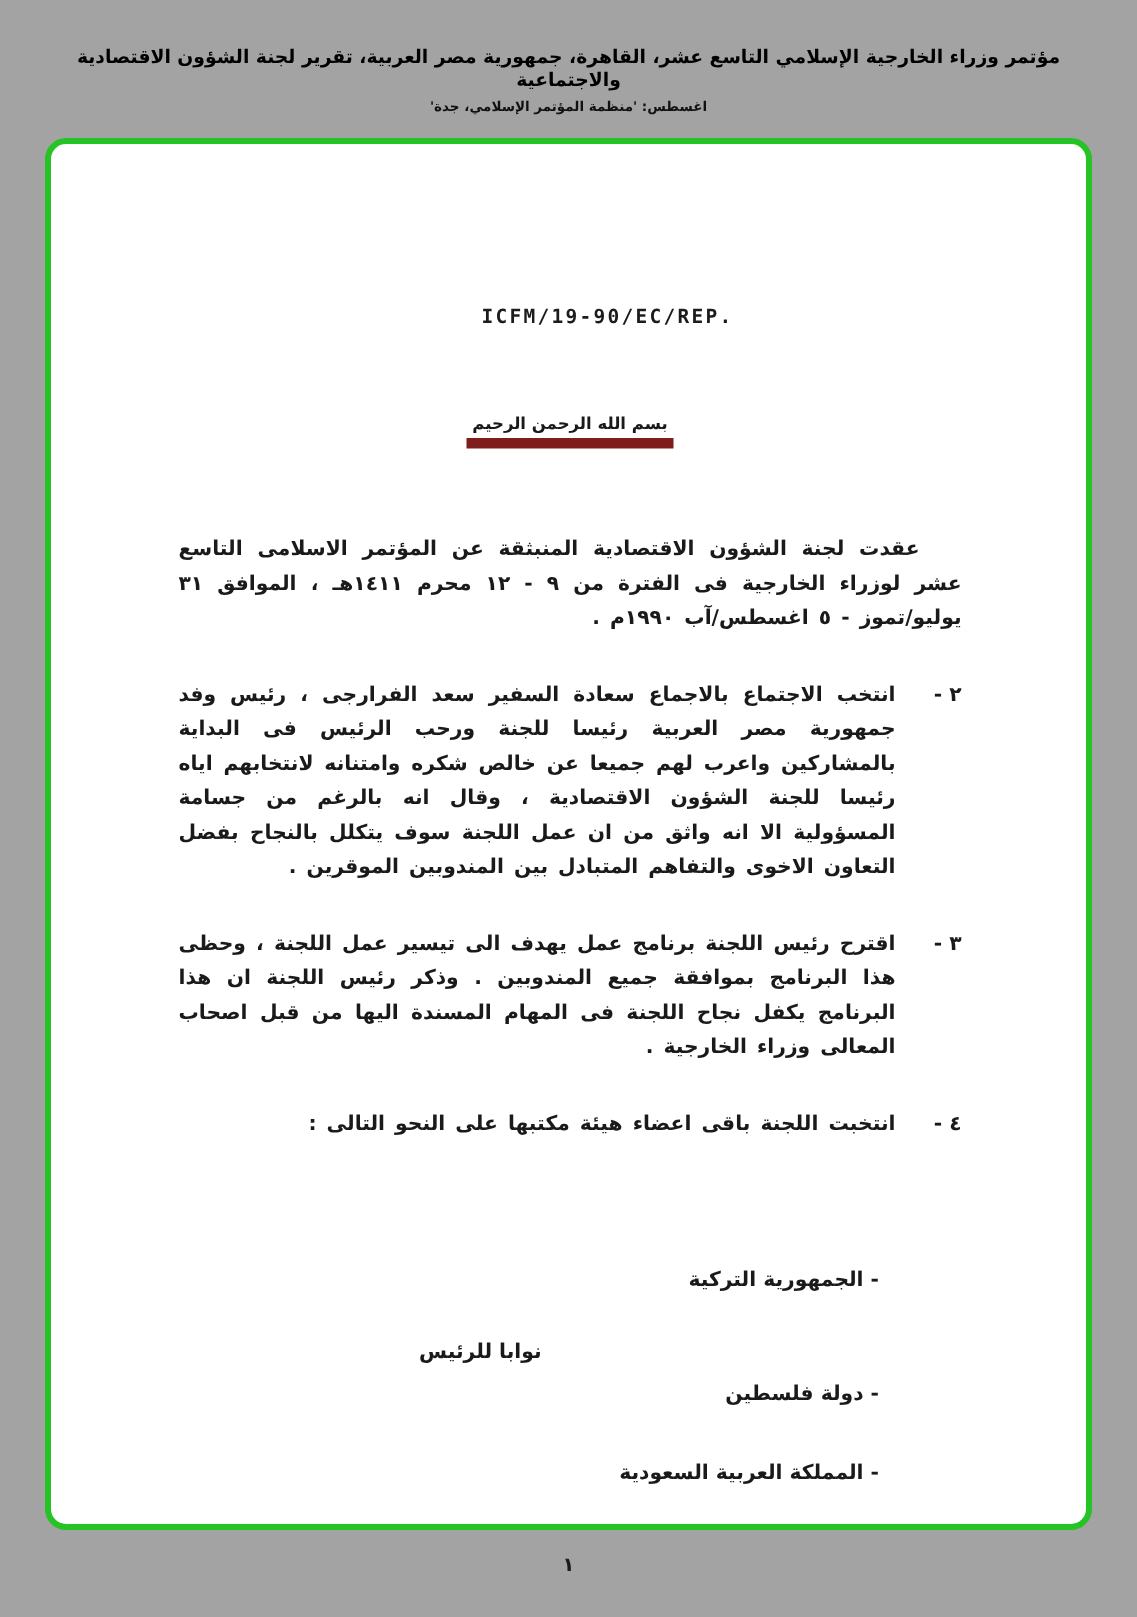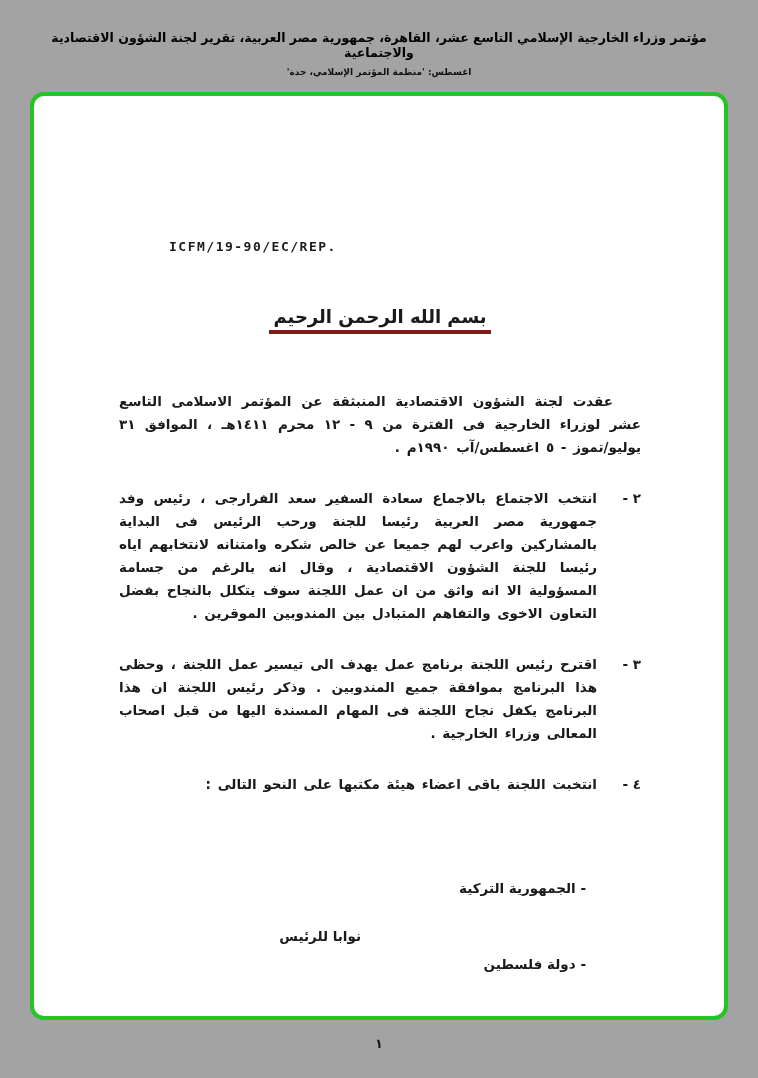--- a/index.html
+++ b/index.html
@@ -29,34 +29,33 @@
     position: absolute; left: 30px; top: 92px;
     width: 698px; height: 928px;
     border: 4px solid #25c325;
     border-radius: 14px;
     background: #ffffff;
     padding: 108px 83px 0 85px;
     overflow: hidden;
   }
 
   .ref {
-    direction: ltr; text-align: left;
+    direction: ltr; text-align: center;
     margin-left: 50px;
     font-family: "DejaVu Sans Mono", monospace;
     font-size: 13px; font-weight: bold;
     letter-spacing: 1.5px;
     color: #1c1c1c;
-    margin-top: 35px;
   }
 
   .bismillah-wrap { text-align: center; margin-top: 52px; direction: rtl; }
   .bismillah {
     display: inline-block;
-    font-size: 18px; font-weight: bold;
-    border-bottom: 4px solid #7f1d1d;
+    font-size: 11px; font-weight: bold;
+    border-bottom: 7px solid #7f1d1d;
     padding: 0 4px 3px 4px;
     letter-spacing: 1px;
   }
 
   .content { direction: rtl; margin-top: 56px; }
 
   .para {
     font-size: 13.5px; font-weight: bold;
     line-height: 23px;
     text-align: justify;
@@ -134,20 +133,21 @@
           <span class="member-name">- الجمهورية التركية</span>
           <span class="member-role">نوابا للرئيس</span>
         </div>
 
         <div class="member-row">
           <span class="member-name">- دولة فلسطين</span>
           <span class="member-role"></span>
         </div>
 
         <div class="member-row">
+          <span class="member-name">- المملكة العربية السعودية</span>
           <span class="member-role">مقررا</span>
         </div>
 
       </div>
     </div>
   </div>
 
   <div class="page-number">١</div>
 
 </div>

